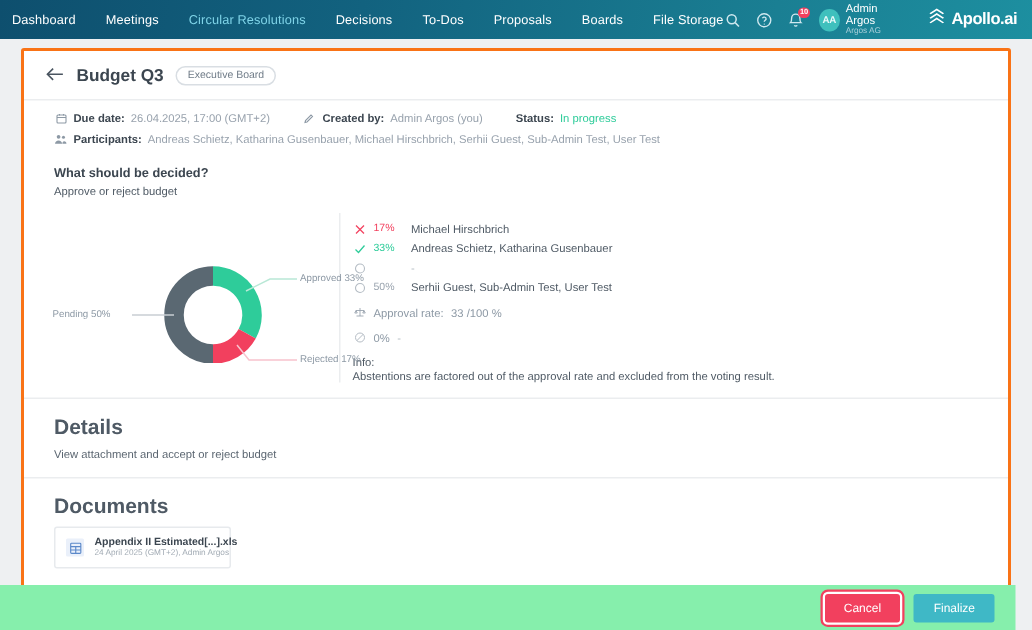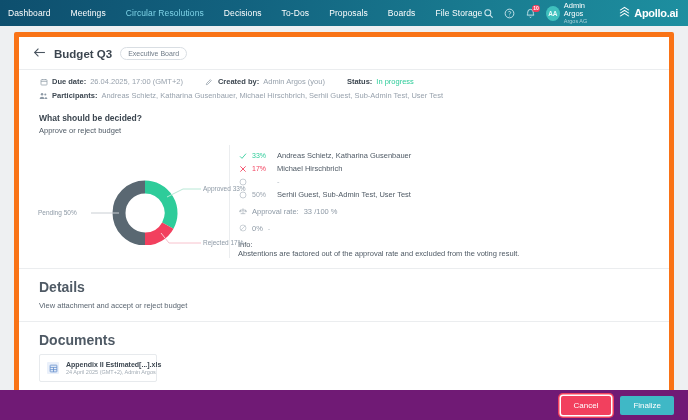--- a/index.html
+++ b/index.html
@@ -48,21 +48,21 @@
   .user-block { display: flex; align-items: center; gap: 4px; cursor: pointer; }
   .user-name { color: #ffffff; font-size: 7.5px; line-height: 8px; }
   .user-org  { color: #a9cfd9; font-size: 5.5px; line-height: 7px; }
   .brand { display: flex; align-items: center; gap: 3px; margin-left: 6px; cursor: pointer; }
   .brand-text { color: #ffffff; font-size: 11px; font-weight: bold; letter-spacing: -.3px; }
 
   
   .page { padding: 6px 14px 0 14px; height: calc(420px - 26px); position: relative; }
   .card {
     background: #ffffff;
-    border: 5px solid #f97316;
+    border: 2px solid #f97316;
     border-radius: 2px;
     height: 100%;
     overflow: hidden;
     position: relative;
   }
 
   
   .title-row {
     display: flex; align-items: center; gap: 8px;
     padding: 10px 14px 9px 14px;
@@ -142,22 +142,22 @@
     display: flex; align-items: center; gap: 6px;
     padding: 9px 14px 9px 20px; cursor: pointer;
   }
   .cm-ico { width: 10px; height: 10px; color: #8d99a5; display: flex; align-items: center; justify-content: center; }
   .cm-label { font-size: 8px; font-weight: bold; color: #4f5a65; }
   .cm-count { font-size: 8px; color: #8d99a5; }
   .chev { margin-left: auto; color: #9aa4af; display: flex; align-items: center; }
 
   
   .footer {
-    position: absolute; left: 0; right: 0; bottom: 0;
-    height: 30px; background: #701a75;
+    position: absolute; left: 0; right: 11px; bottom: 0;
+    height: 30px; background: #86efac;
     display: flex; align-items: center; justify-content: flex-end;
     gap: 9px; padding-right: 14px;
   }
   .btn {
     border: none; border-radius: 2px; cursor: pointer;
     font-size: 8px; color: #ffffff;
     padding: 5px 13px; font-family: "Liberation Sans", sans-serif;
   }
   .btn-cancel { background: #f2405e; box-shadow: 0 0 0 1.5px #ffffff, 0 0 0 3px #f2405e; }
   .btn-finalize { background: #3fb8c6; }
@@ -298,36 +298,36 @@
           <path d="M86 68 L58 68" fill="none" stroke="#c9ced3" stroke-width="1"></path>
         </svg>
         <span class="clabel" style="left:170px; top:40px;">Approved 33%</span>
         <span class="clabel" style="left:170px; top:94px;">Rejected 17%</span>
         <span class="clabel" style="left:5px; top:64px;">Pending 50%</span>
       </div>
 
       <div class="vote-col">
         <div class="vote-row">
           <span class="v-ico">
-            <svg width="8" height="8" viewBox="0 0 24 24" fill="none" stroke="#2ecc9a" stroke-width="2.6">
-              <polyline points="3,13 9,19 21,5"></polyline>
-            </svg>
-          </span>
-          <span class="v-pct green">33%</span>
-          <span class="v-names">Andreas Schietz, Katharina Gusenbauer</span>
-        </div>
-        <div class="vote-row">
-          <span class="v-ico">
             <svg width="8" height="8" viewBox="0 0 24 24" fill="none" stroke="#f2405e" stroke-width="2.6">
               <line x1="4" y1="4" x2="20" y2="20"></line>
                 <line x1="20" y1="4" x2="4" y2="20"></line>
             </svg>
           </span>
           <span class="v-pct red">17%</span>
           <span class="v-names">Michael Hirschbrich</span>
+        </div>
+        <div class="vote-row">
+          <span class="v-ico">
+            <svg width="8" height="8" viewBox="0 0 24 24" fill="none" stroke="#2ecc9a" stroke-width="2.6">
+              <polyline points="3,13 9,19 21,5"></polyline>
+            </svg>
+          </span>
+          <span class="v-pct green">33%</span>
+          <span class="v-names">Andreas Schietz, Katharina Gusenbauer</span>
         </div>
         <div class="vote-row">
           <span class="v-ico">
             <svg width="8" height="8" viewBox="0 0 24 24" fill="none" stroke="#b4bcc4" stroke-width="2.2">
               <circle cx="12" cy="12" r="9"></circle>
             </svg>
           </span>
           <span class="v-pct grey"></span>
           <span class="v-dash">-</span>
         </div>

